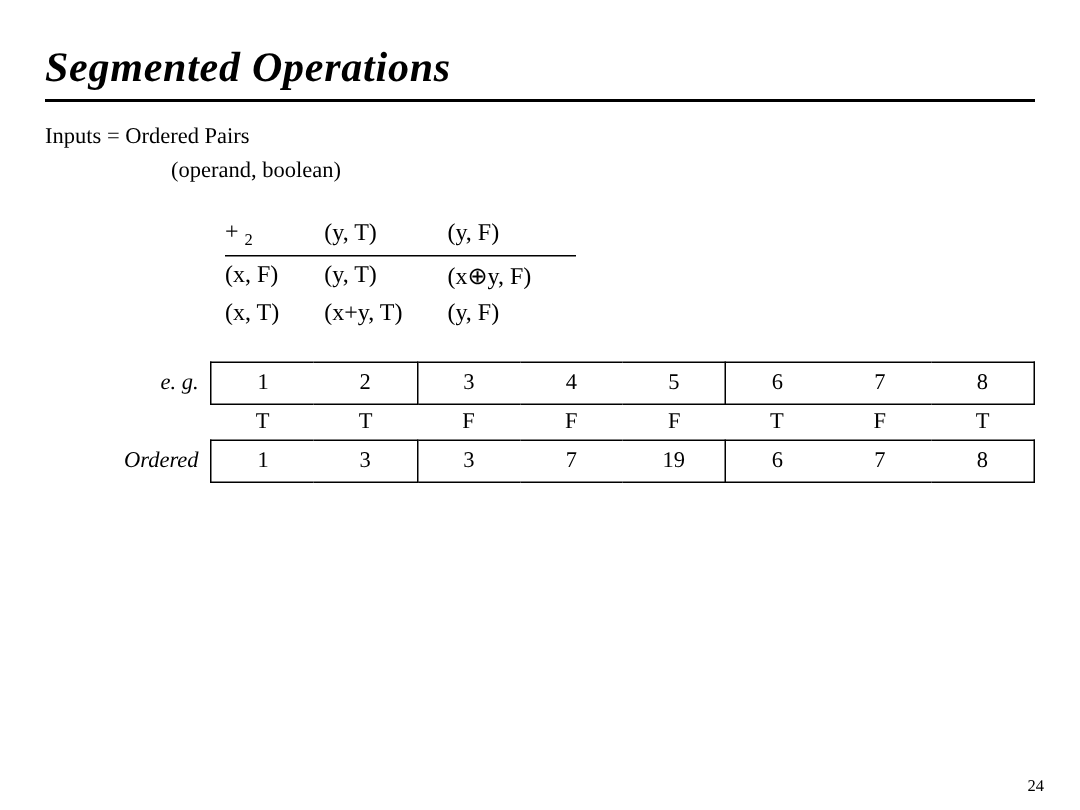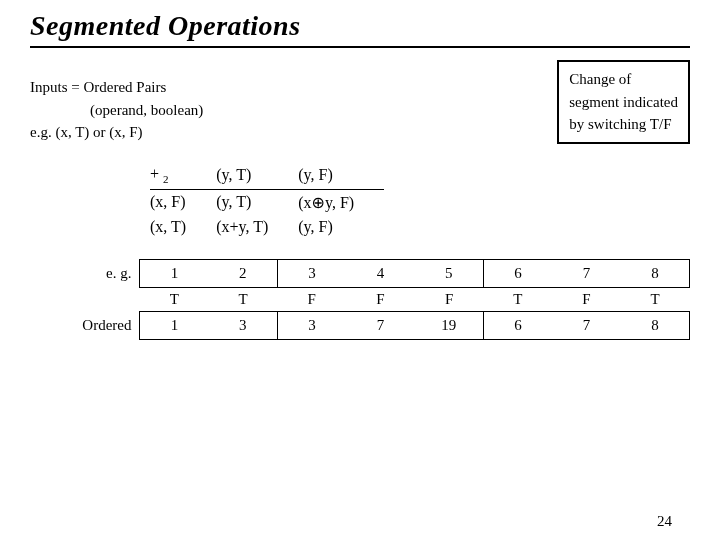--- a/index.html
+++ b/index.html
@@ -19,43 +19,44 @@
       width: 720px;
       height: 540px;
       padding: 10px 30px 10px 30px;
       position: relative;
     }
 
     .title-section {
       border-bottom: 2px solid #000;
       padding-bottom: 4px;
       margin-bottom: 12px;
+      margin-top: 20px;
     }
 
     .title {
       font-size: 28px;
       font-weight: bold;
       font-style: italic;
       letter-spacing: 0.5px;
     }
 
     .top-row {
       display: flex;
       justify-content: space-between;
-      align-items: flex-end;
+      align-items: center;
       margin-bottom: 18px;
     }
 
     .inputs-section {
       font-size: 15px;
       line-height: 1.5;
     }
 
     .inputs-section .indent {
-      margin-left: 60px;
+      margin-left: 84px;
     }
 
     .change-box {
       border: 2px solid #000;
       padding: 6px 10px;
       font-size: 15px;
       line-height: 1.5;
       max-width: 200px;
       text-align: left;
     }
@@ -101,31 +102,32 @@
       padding: 3px 0;
       min-width: 36px;
     }
 
     .eg-result-table .label-cell {
       text-align: right;
       padding-right: 8px;
       font-size: 15px;
       white-space: nowrap;
       min-width: 55px;
+      font-style: italic;
     }
 
     .row-eg td { height: 28px; }
     .row-bool td { height: 22px; }
     .row-result td { height: 28px; }
 
     .page-number {
       position: absolute;
       bottom: 10px;
-      right: 48px;
-      font-size: 15px;
+      right: 24px;
+      font-size: 11px;
     }
 
     
     .grp-border-left {
       border-left: 1px solid #000;
       border-top: 1px solid #000;
       border-bottom: 1px solid #000;
     }
     .grp-border-mid {
       border-top: 1px solid #000;
@@ -143,26 +145,20 @@
 <div class="page">
 
   <div class="title-section">
     <span class="title">Segmented Operations</span>
   </div>
 
   <div class="top-row">
     <div class="inputs-section">
       <div>Inputs = Ordered Pairs</div>
       <div class="indent">(operand, boolean)</div>
-      <div>e.g. (x, T) or (x, F)</div>
-    </div>
-    <div class="change-box">
-      <span>Change of</span><br>
-      <span>segment indicated</span><br>
-      <span>by switching T/F</span>
     </div>
   </div>
 
   <table class="operations-table">
     <tbody>
       <tr class="header-row">
         <td class="col-plus">+ <sub class="subscript">2</sub></td>
         <td>(y, T)</td>
         <td>(y, F)</td>
       </tr>

